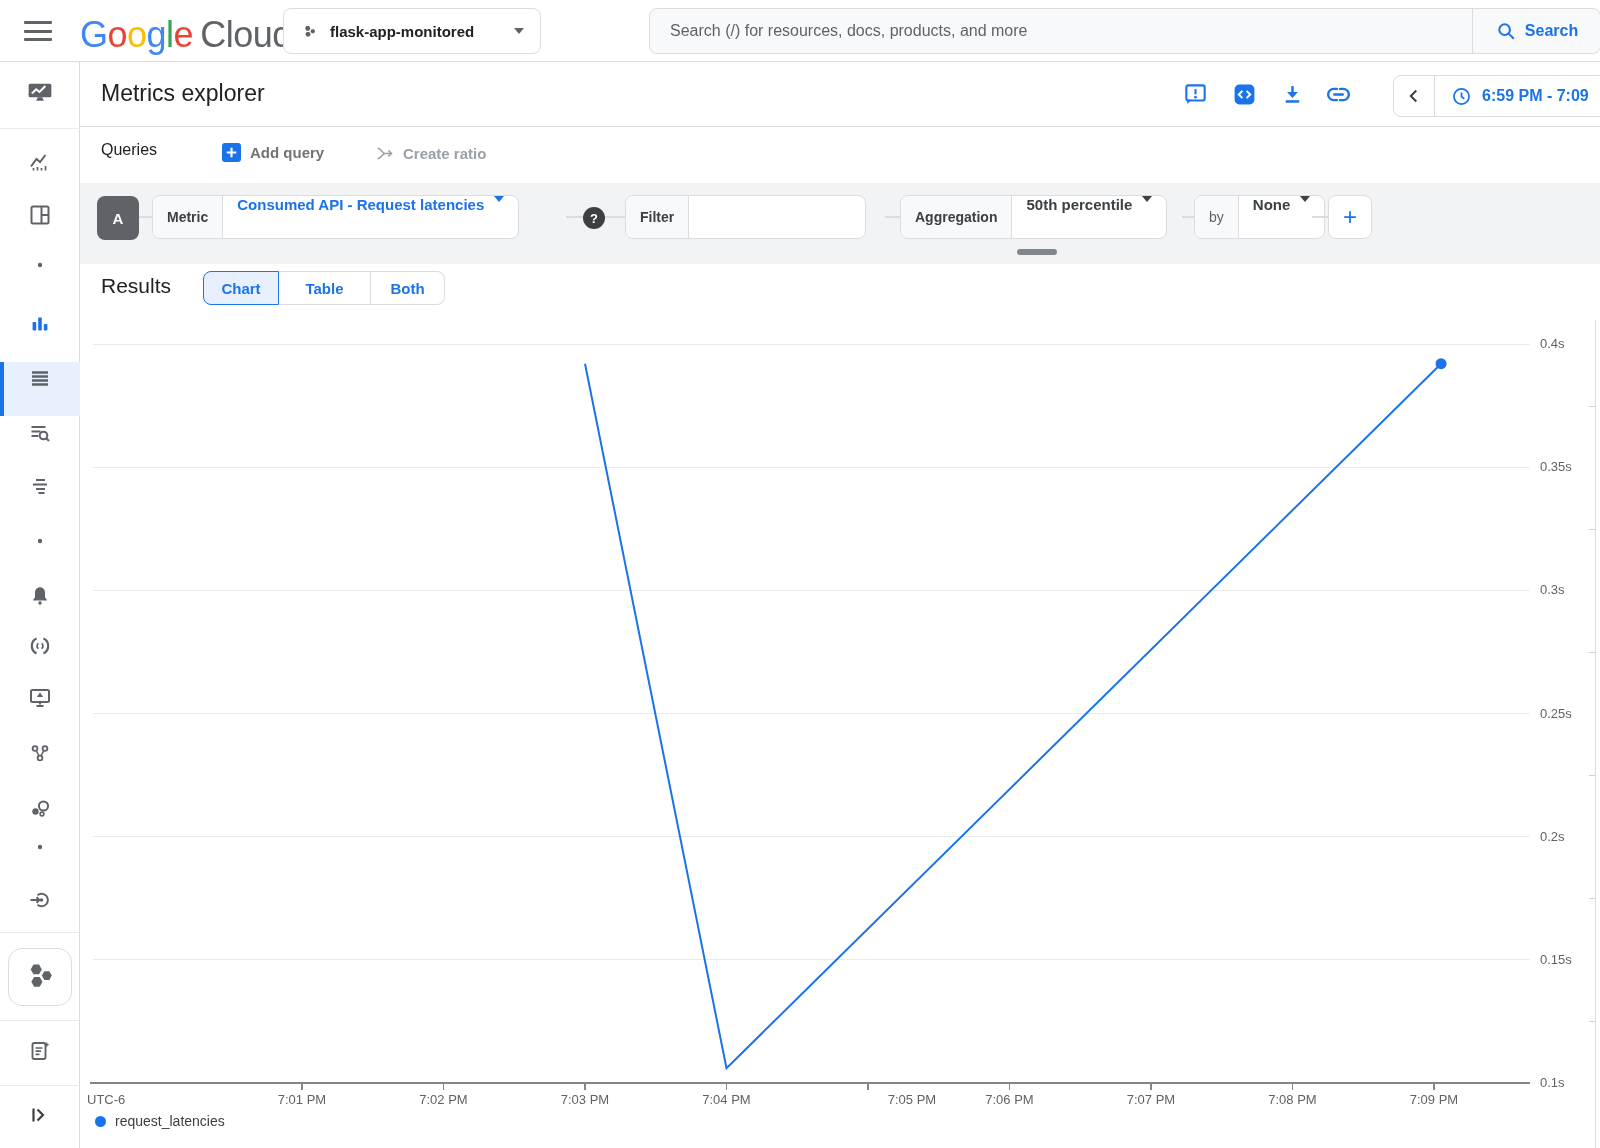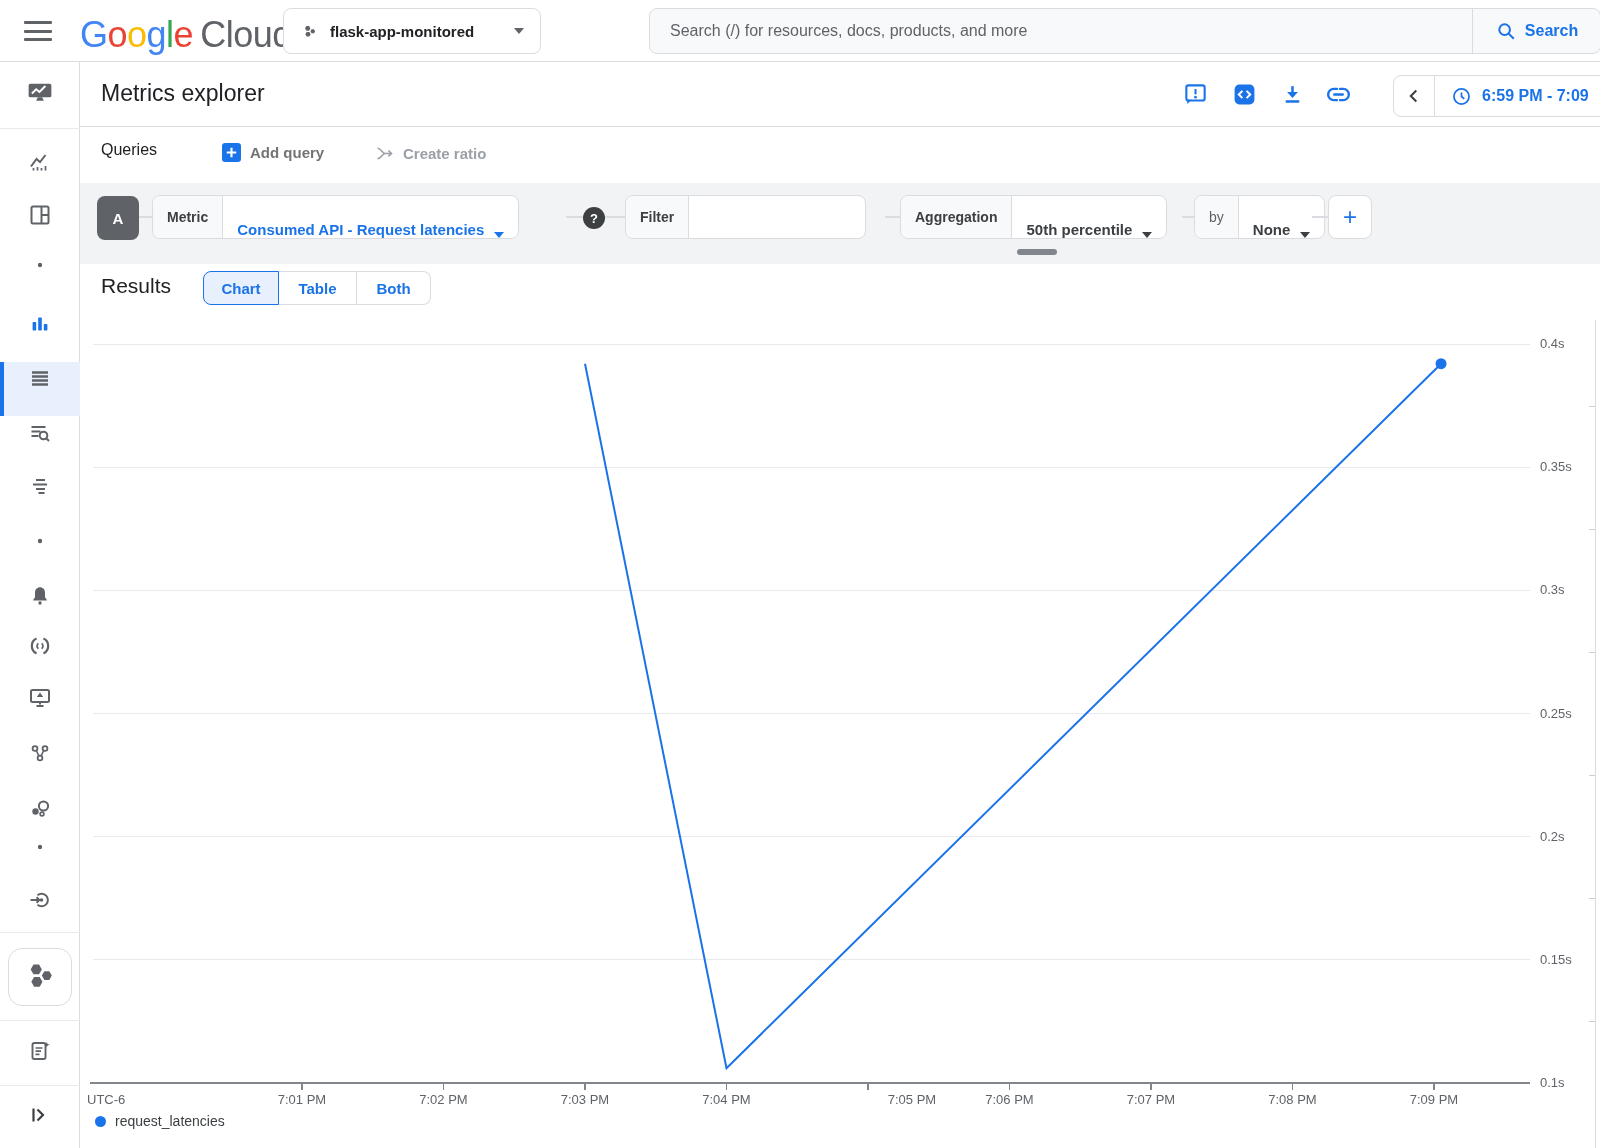--- a/index.html
+++ b/index.html
@@ -56,41 +56,41 @@
     color:#9aa0a6; font-size:15px; font-weight:bold; cursor:pointer; }
   
   #builder { position:absolute; left:80px; top:183px; width:1520px; height:81px; background:#f1f3f4; }
   #query-badge { position:absolute; left:17px; top:13px; width:42px; height:44px; background:#5f6368;
     border-radius:8px; color:#fff; font-size:15px; font-weight:bold; display:flex; align-items:center;
     justify-content:center; cursor:pointer; }
   .pill { position:absolute; top:12px; height:44px; background:#fff; border:1px solid #dadce0;
     border-radius:8px; display:flex; align-items:stretch; overflow:hidden; cursor:pointer; }
   .pill .plabel { background:#f8f9fa; border-right:1px solid #dadce0; display:flex; align-items:center;
     padding:0 14px; font-size:14px; font-weight:bold; color:#3c4043; }
-  .pill .pvalue { display:flex; align-items:flex-end; padding:0 14px; font-size:15px; gap:10px; }
+  .pill .pvalue { display:flex; align-items:flex-start; padding:0 14px; font-size:15px; gap:10px; }
   .connector { position:absolute; top:33px; height:2px; background:#dadce0; }
   #help-circle { position:absolute; left:503px; top:24px; width:22px; height:22px; border-radius:50%;
     background:#3c4043; color:#fff; font-size:13px; font-weight:bold; display:flex; align-items:center;
     justify-content:center; cursor:pointer; }
   #filter-input { border:none; outline:none; background:transparent; font-size:15px; width:160px;
     font-family:"Liberation Sans",sans-serif; }
   #filter-input::placeholder { color:#80868b; opacity:1; }
   #add-agg-btn { position:absolute; left:1248px; top:12px; width:44px; height:44px; background:#fff;
     border:1px solid #dadce0; border-radius:8px; color:#1a73e8; font-size:24px; display:flex;
     align-items:center; justify-content:center; cursor:pointer; }
   #drag-handle { position:absolute; left:937px; top:66px; width:40px; height:6px; border-radius:3px;
     background:#80868b; cursor:row-resize; }
   
   #results-row { position:absolute; left:80px; top:264px; width:1520px; height:56px; background:#fff; }
   #results-label { position:absolute; left:21px; top:10px; font-size:21px; color:#202124; }
   #seg { position:absolute; left:123px; top:7px; display:flex; height:34px; }
   .seg-btn { display:flex; align-items:center; justify-content:center; font-size:15px; font-weight:bold;
     color:#1a73e8; background:#fff; border:1px solid #dadce0; cursor:pointer; }
   .seg-btn.first { border-radius:8px 0 0 8px; width:76px; }
-  .seg-btn.mid { width:78px; border-left:none; }
+  .seg-btn.mid { width:92px; border-left:none; }
   .seg-btn.last { border-radius:0 8px 8px 0; width:74px; border-left:none; }
   .seg-btn.selected { background:#e8f0fe; border:1px solid #1a73e8; }
   
   #chart { position:absolute; left:0; top:320px; width:1600px; height:828px; background:#fff; }
   .gridline { position:absolute; height:1px; background:#e8eaed; }
   .axisline { position:absolute; height:2px; background:#80868b; }
   .ytick-label { position:absolute; font-size:13px; color:#5f6368; }
   .xtick-label { position:absolute; font-size:13px; color:#5f6368; width:90px; text-align:center; }
   .xtick-mark { position:absolute; width:1.5px; height:7px; background:#80868b; }
   #tz-label { position:absolute; font-size:13px; color:#5f6368; }

